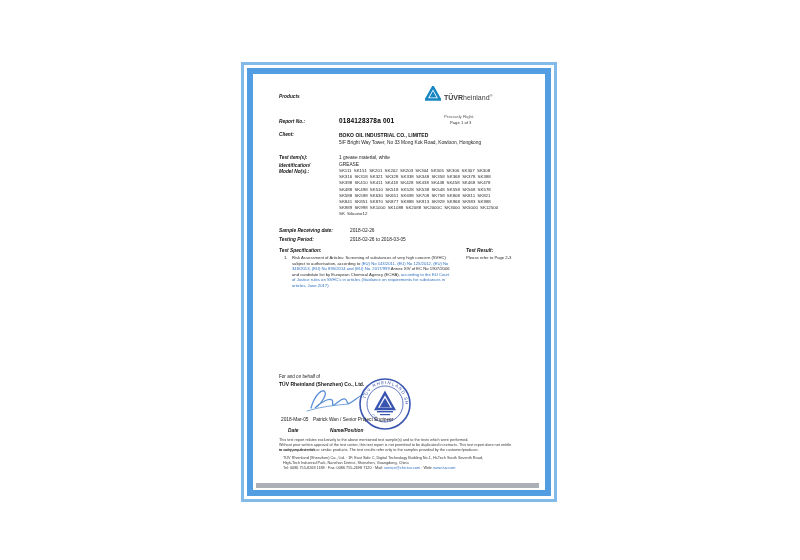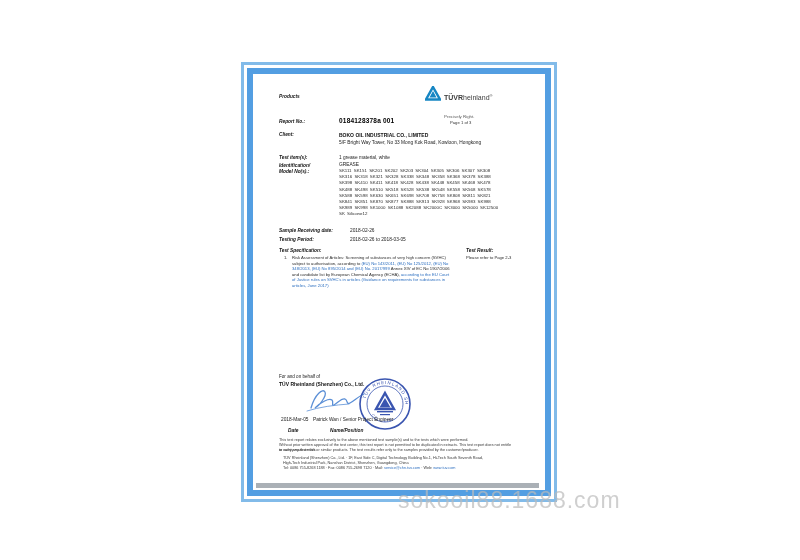--- a/index.html
+++ b/index.html
@@ -135,15 +135,14 @@
 
     <div class="abs addr nowrap" style="left:30px;top:382px;">TÜV Rheinland (Shenzhen) Co., Ltd. · 1F, East Side C, Digital Technology Building No.1, Hi-Tech South Seventh Road,</div>
     <div class="abs addr nowrap" style="left:30px;top:387px;">High-Tech Industrial Park, Nanshan District, Shenzhen, Guangdong, China</div>
     <div class="abs addr nowrap" style="left:30px;top:392px;">
       <span>Tel: 0086 755-8268 1188 · Fax: 0086 755-2698 7120 · Mail: </span><span class="link">service@chn.tuv.com</span><span> · Web: </span><span class="link">www.tuv.com</span>
     </div>
 
     <div class="abs page-shadow"></div>
   </div>
 
-  <div class="abs wm2">sokooil88.1688.com</div>
 
 </div>
 
 </body></html>

